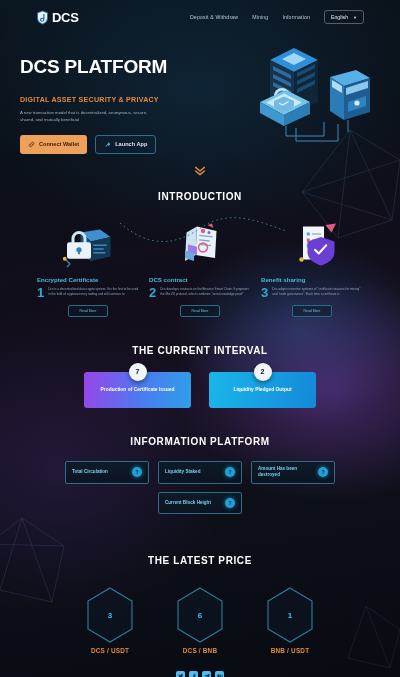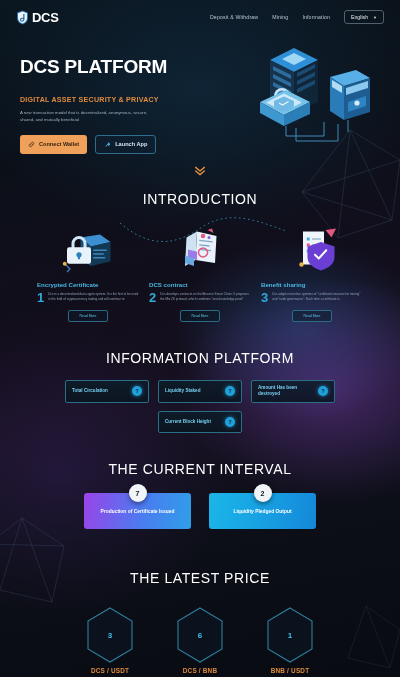--- a/index.html
+++ b/index.html
@@ -22,21 +22,21 @@
       radial-gradient(ellipse 240px 200px at 60px 470px, rgba(70,40,120,0.30), rgba(70,40,120,0) 72%),
       radial-gradient(ellipse 300px 200px at 200px 90px, rgba(16,42,62,0.75), rgba(10,20,32,0) 75%),
       linear-gradient(170deg, #0a1620 0%, #0b1018 22%, #120e1c 44%, #16101f 58%, #0d0f18 76%, #080b12 100%);
   }
   .bg-deco { position: absolute; pointer-events: none; }
 
   
   .header {
     position: relative; z-index: 6;
     height: 34px; display: flex; align-items: center;
-    padding: 0 16px;
+    padding: 0 36px;
   }
   .logo { display: flex; align-items: center; gap: 3px; }
   .logo-mark { width: 13px; height: 15px; display: block; }
   .logo-text {
     font-size: 13px; font-weight: 700; letter-spacing: -0.3px;
     color: #ffffff;
   }
   .nav { margin-left: auto; display: flex; align-items: center; gap: 14px; }
   .nav-link {
     font-size: 5.2px; color: #b9c6d4; letter-spacing: 0.15px;
@@ -79,21 +79,21 @@
   .btn svg { display: block; }
   .hero-art { position: absolute; right: 8px; top: 6px; z-index: 3; }
   .scroll-chev {
     position: absolute; left: 50%; transform: translateX(-50%);
     bottom: -12px; z-index: 5; cursor: pointer;
   }
 
   
   .section { position: relative; z-index: 5; }
   .sec-title {
-    text-align: center; font-size: 14px; font-weight: 400;
+    text-align: center; font-size: 10px; font-weight: 700;
     letter-spacing: 0.6px; color: #ffffff;
   }
 
   
   #introduction { padding-top: 22px; }
   .intro-cards {
     margin-top: 16px; display: flex; justify-content: center;
     gap: 10px; padding: 0 22px;
   }
   .intro-card { width: 102px; text-align: left; }
@@ -393,20 +393,34 @@
         <div class="intro-body">
           <div class="intro-num">3</div>
           <div class="intro-text">Dcs adopts incentive systems of "certificate issuance for mining" and "node governance". Each time a certificate is</div>
         </div>
         <div class="read-more">Read More</div>
       </div>
 
     </div>
   </div>
 
+  <div class="section" id="current-interval">
+    <div class="sec-title">THE CURRENT INTERVAL</div>
+    <div class="interval-wrap">
+      <div class="interval-card c1">
+        <div class="interval-badge">7</div>
+        <div class="interval-label">Production of Certificate Issued</div>
+      </div>
+      <div class="interval-card c2">
+        <div class="interval-badge">2</div>
+        <div class="interval-label">Liquidity Pledged Output</div>
+      </div>
+    </div>
+  </div>
+
   <div class="section" id="info-platform">
     <div class="sec-title">INFORMATION PLATFORM</div>
     <div class="info-rows">
       <div class="info-row">
         <div class="info-card">
           <span class="info-label">Total Circulation</span>
           <span class="badge-q">?</span>
         </div>
         <div class="info-card">
           <span class="info-label">Liquidity Staked</span>
@@ -419,34 +433,20 @@
       </div>
       <div class="info-row">
         <div class="info-card">
           <span class="info-label">Current Block Height</span>
           <span class="badge-q">?</span>
         </div>
       </div>
     </div>
   </div>
 
-  <div class="section" id="current-interval">
-    <div class="sec-title">THE CURRENT INTERVAL</div>
-    <div class="interval-wrap">
-      <div class="interval-card c1">
-        <div class="interval-badge">7</div>
-        <div class="interval-label">Production of Certificate Issued</div>
-      </div>
-      <div class="interval-card c2">
-        <div class="interval-badge">2</div>
-        <div class="interval-label">Liquidity Pledged Output</div>
-      </div>
-    </div>
-  </div>
-
   <div class="section" id="latest-price">
     <div class="sec-title">THE LATEST PRICE</div>
     <div class="price-wrap">
 
       <div class="price-item">
         <div class="hexwrap">
           <svg width="52" height="58" viewBox="0 0 52 58">
             <path d="M26 2 L48 15 V43 L26 56 L4 43 V15 Z" fill="rgba(12,24,38,0.5)" stroke="#2e7f9c" stroke-width="1.1"></path>
           </svg>
           <div class="hexnum">3</div>

